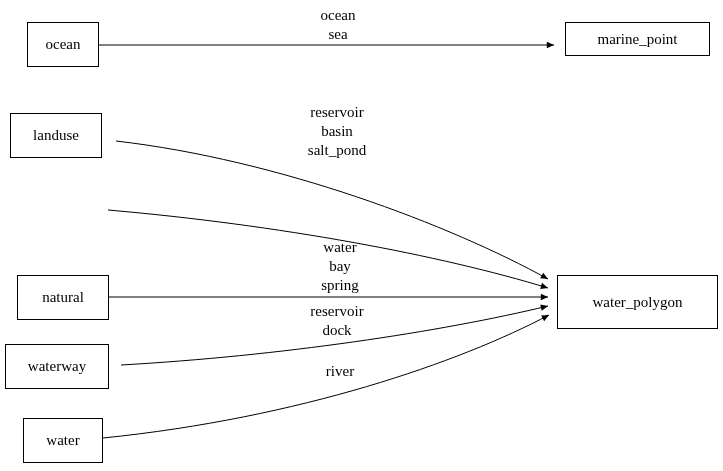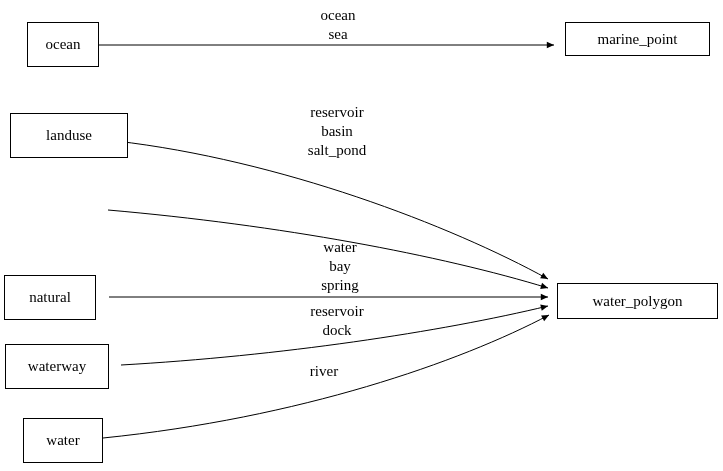--- a/index.html
+++ b/index.html
@@ -37,33 +37,33 @@
   .edge-label {
     position: absolute;
     text-align: center;
     white-space: pre-line;
     line-height: 19px;
     width: 220px;
   }
   
   .n-place        { left: 27px;  top: 22px;  width: 72px;  height: 45px; }
   .n-marine_point { left: 565px; top: 22px;  width: 145px; height: 34px; }
-  .n-landuse      { left: 10px;  top: 113px; width: 118px; height: 45px; }
+  .n-landuse      { left: 10px;  top: 113px; width: 92px; height: 45px; }
   .n-leisure      { left: 18px;  top: 186px; width: 90px;  height: 45px; }
-  .n-natural      { left: 4px;  top: 275px; width: 92px;  height: 45px; text-align: right; }
+  .n-natural      { left: 17px;  top: 275px; width: 92px;  height: 45px; text-align: right; }
   .n-waterway     { left: 5px;   top: 344px; width: 104px; height: 45px; }
   .n-water        { left: 23px;  top: 418px; width: 80px;  height: 45px; }
-  .n-water_polygon{ left: 557px; top: 275px; width: 161px; height: 36px; margin-top: 8px; }
+  .n-water_polygon{ left: 557px; top: 275px; width: 161px; height: 54px; }
   
   .l-ocean     { left: 228px; top: 6px; }
   .l-reservoir { left: 227px; top: 103px; }
   .l-swimming  { left: 225px; top: 199px; }
   .l-water     { left: 230px; top: 238px; }
   .l-riverbank { left: 227px; top: 302px; }
-  .l-river     { left: 214px; top: 362px; }
+  .l-river     { left: 230px; top: 362px; }
 </style>
 </head>
 <body>
 
 <div id="canvas">
 
   <svg id="edges-svg" viewBox="0 0 723 471" xmlns="http://www.w3.org/2000/svg">
     <defs>
       <marker id="arrow" viewBox="0 0 10 10" refX="9" refY="5" markerWidth="10" markerHeight="8" orient="auto-start-reverse">
         <path d="M0,1 L9,5 L0,9 z" fill="#000000"></path>

